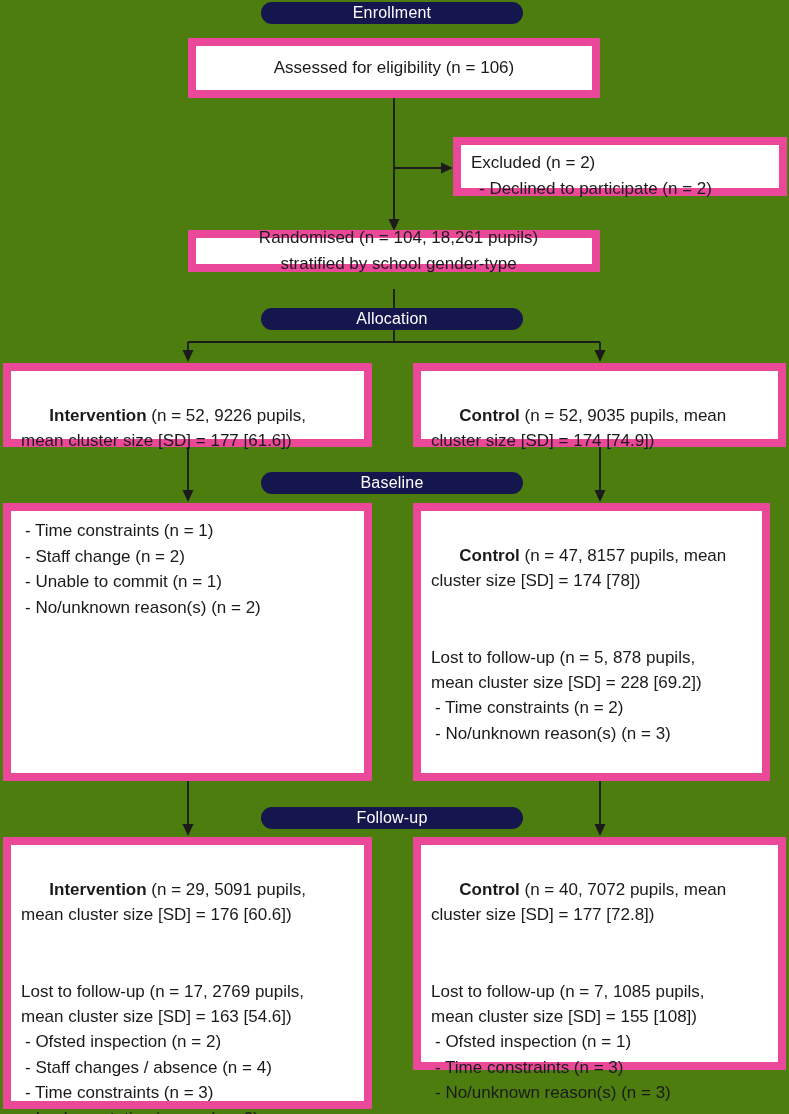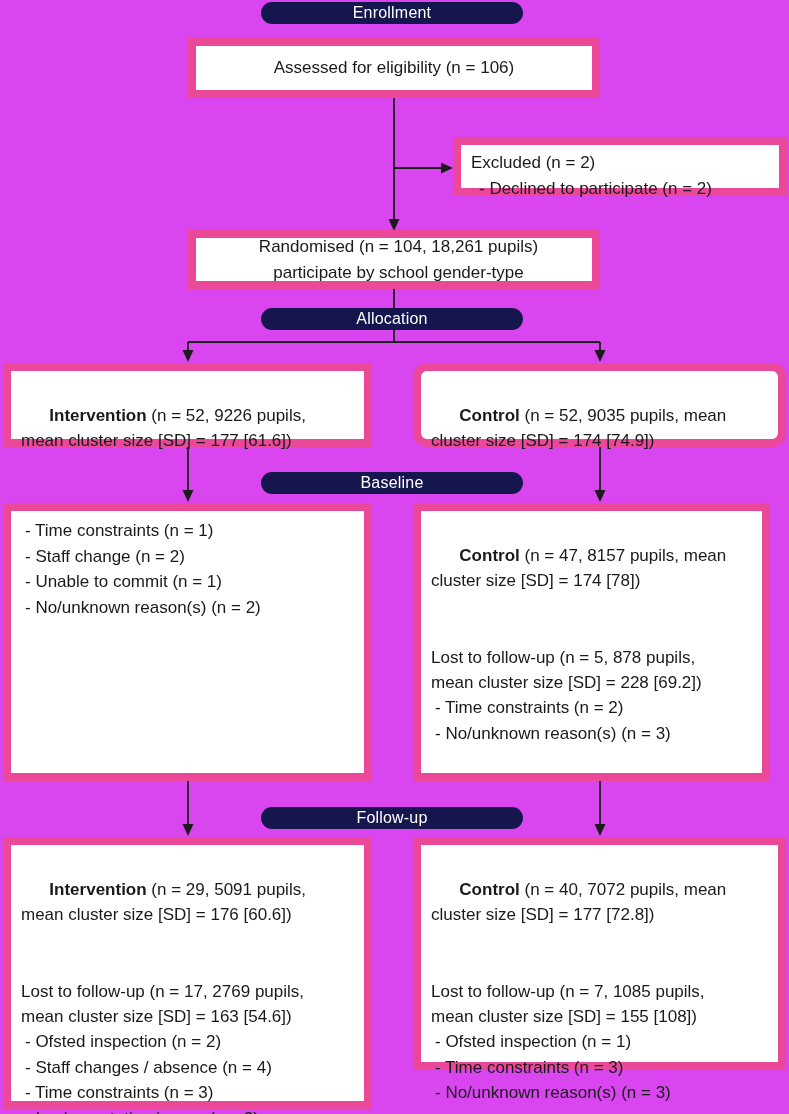--- a/index.html
+++ b/index.html
@@ -5,21 +5,21 @@
   html, body {
     margin: 0;
     padding: 0;
     background: #ffffff;
     font-family: "Liberation Sans", sans-serif;
   }
   #canvas {
     position: relative;
     width: 789px;
     height: 1114px;
-    background: #d946ef;
+    background: #4d7c0f;
     overflow: hidden;
     color: #1a1a1a;
   }
   #connectors {
     position: absolute;
     left: 0; top: 0;
     width: 789px; height: 1114px;
     pointer-events: none;
   }
   .pill {
@@ -66,24 +66,24 @@
   .excl-line1 { line-height: 26px; margin-top: 19px; }
   .excl-line2 { line-height: 26px; padding-left: 8px; }
   
   #pill-enrollment { top: 2px; }
   #pill-allocation { top: 308px; }
   #pill-baseline   { top: 472px; }
   #pill-followup   { top: 807px; }
 
   #box-assessed   { left: 188px; top: 38px;  width: 412px; height: 60px; }
   #box-excluded   { left: 453px; top: 137px; width: 334px; height: 59px; padding: 3px 8px 3px 10px; line-height: 26px; display:flex; flex-direction:column; justify-content:center; }
-  #box-randomised { left: 188px; top: 230px; width: 412px; height: 59px; padding-left: 9px; }
+  #box-randomised { left: 188px; top: 230px; width: 412px; height: 42px; padding-left: 9px; }
 
   #box-alloc-int { left: 3px;   top: 363px; width: 369px; height: 84px; }
-  #box-alloc-con { left: 413px; top: 363px; width: 373px; height: 84px; border-radius: 14px; }
+  #box-alloc-con { left: 413px; top: 363px; width: 373px; height: 84px; }
 
   #box-base-int { left: 3px;   top: 503px; width: 369px; height: 278px; }
   #box-base-con { left: 413px; top: 503px; width: 357px; height: 278px; }
 
   #box-fu-int { left: 3px;   top: 837px; width: 369px; height: 272px; }
   #box-fu-con { left: 413px; top: 837px; width: 373px; height: 233px; }
 </style>
 </head>
 <body>
 
@@ -128,21 +128,21 @@
     <div>Assessed for eligibility (n = 106)</div>
   </div>
 
   <div class="box" id="box-excluded">
     <div class="excl-line1">Excluded (n = 2)</div>
     <div class="excl-line2">- Declined to participate (n = 2)</div>
   </div>
 
   <div class="box centered" id="box-randomised">
     <div>Randomised (n = 104, 18,261 pupils)</div>
-    <div>participate by school gender-type</div>
+    <div>stratified by school gender-type</div>
   </div>
 
   <div class="box lefttext" id="box-alloc-int">
     <p class="para">
       <strong>Intervention</strong><span> (n = 52, 9226 pupils,
 mean cluster size [SD] = 177 [61.6])</span>
     </p>
   </div>
   <div class="box lefttext" id="box-alloc-con">
     <p class="para">

